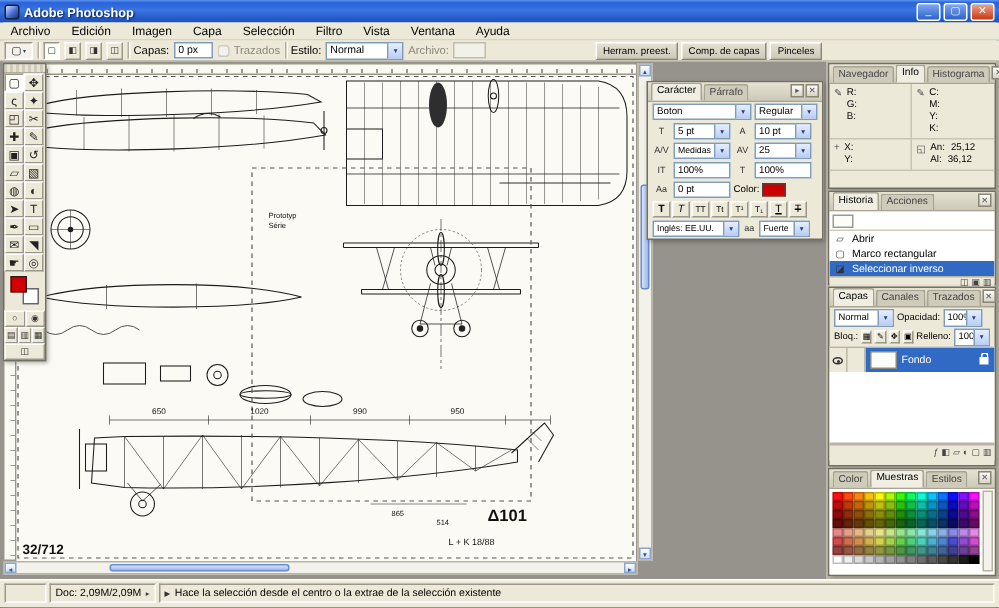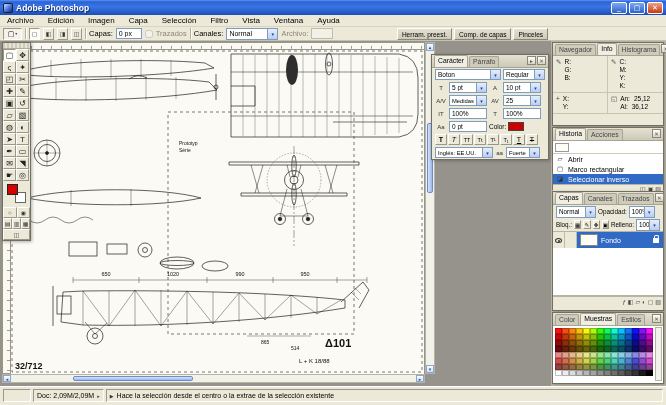--- a/index.html
+++ b/index.html
@@ -184,21 +184,21 @@
     <span class="modebtn on">▢</span>
     <span class="modebtn">◧</span>
     <span class="modebtn">◨</span>
     <span class="modebtn">◫</span>
     <span class="sep"></span>
     <span>Capas:</span>
     <input class="xp" value="0 px" style="">
     <input type="checkbox" disabled="" style="width: 8px; height: 8px;">
     <span class="graylab">Trazados</span>
     <span class="sep"></span>
-    <span>Canales:</span>
+    <span>Estilo:</span>
     <span class="combo" style="width:52px">
       <span class="val" style="flex:1">Normal</span>
       <span class="dbtn">▾</span>
     </span>
     <span class="graylab">Archivo:</span>
     <input class="xp" disabled="" style="width: 22px;">
     <span id="wellgroup">
       <span class="wellbtn">Herram. preest.</span>
       <span class="wellbtn">Comp. de capas</span>
       <span class="wellbtn">Pinceles</span>

